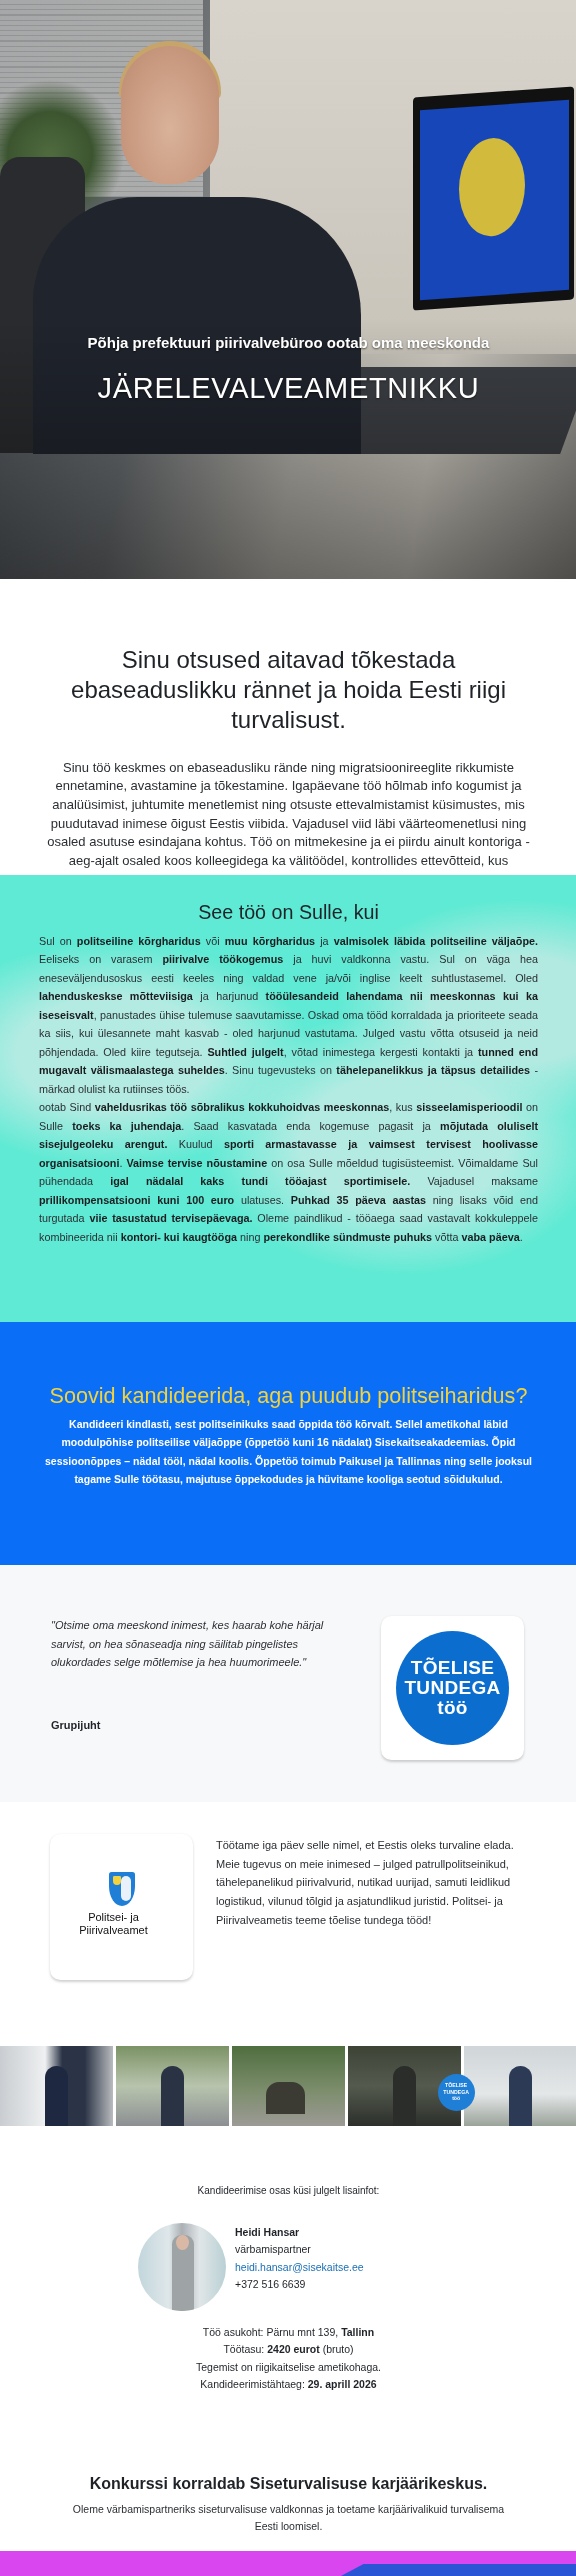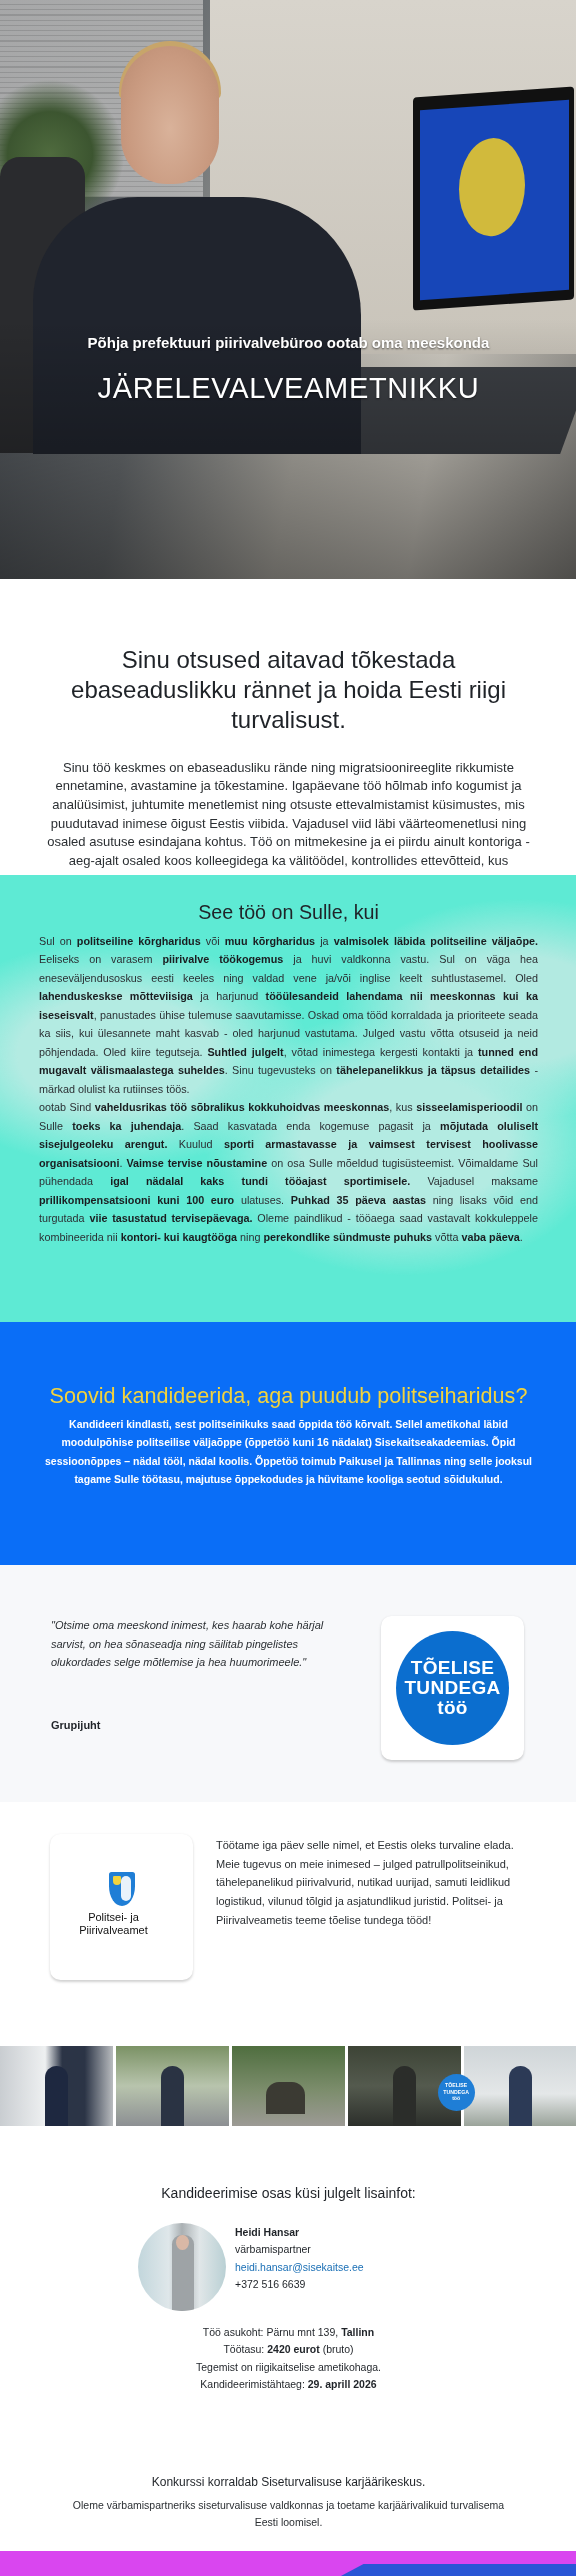--- a/index.html
+++ b/index.html
@@ -65,31 +65,31 @@
     .ph2::after { background:#2a3343; }
     .ph3 { background: linear-gradient(180deg,#4f6e3f 0%,#7c8d6c 55%,#9c9a95 100%); }
     .ph3::after { background:#3b3a33; top:45%; height:40%; width:35%; left:30%; }
     .ph4 { background: linear-gradient(180deg,#3d4436 0%,#545a4e 50%,#2c2f2b 100%); }
     .ph4::after { background:#2b2d2a; }
     .ph5 { background: linear-gradient(180deg,#cfd5d8 0%,#e4e7e8 60%,#9aa39a 100%); }
     .ph5::after { background:#2c3a56; }
     .mini-badge { position:absolute; left:-26px; top:27.5px; width:37px; height:37px; border-radius:50%; background:#1f7ed6; color:#fff; font-size:5.2px; font-weight:bold; text-align:center; display:flex; flex-direction:column; justify-content:center; line-height:6.6px; z-index:2; }
 
     .contact { height:287px; text-align:center; position:relative; padding-top:59px; }
-    .contact h3 { font-size:14px; font-weight:normal; color:#1f2328; }
+    .contact h3 { font-size:10px; font-weight:normal; color:#1f2328; }
     .person { position:absolute; left:138px; top:97px; width:88px; height:88px; border-radius:50%; background: linear-gradient(90deg,#c2d6dc 0%,#dfe7ea 35%,#aab0b3 50%,#e0e6e8 70%,#b9d0d4 100%); overflow:hidden; }
     .person .fig { position:absolute; left:34px; top:11.8px; width:22px; height:77px; background:#9ea3a6; border-radius:9.2px 9.2px 0 0; }
     .person .face { position:absolute; left:38px; top:11.8px; width:13px; height:15.7px; background:#d9b8a6; border-radius:50%; }
     .contact .info { position:absolute; left:235px; top:98px; text-align:left; font-size:10.5px; line-height:17.4px; color:#1f2328; }
     .contact .info .nm { font-weight:bold; }
     .contact .info a { color:#1a6fb5; text-decoration:none; }
     .contact .facts { position:absolute; left:0; right:0; top:198px; font-size:10.5px; line-height:17.4px; color:#1f2328; }
 
     .footer-text { height:138px; text-align:center; padding-top:62px; }
-    .footer-text h4 { font-size:12px; font-weight:normal; margin-bottom:7.9px; color:#1f2328; }
+    .footer-text h4 { font-size:16px; font-weight:bold; margin-bottom:7.9px; color:#1f2328; }
     .footer-text p { font-size:10.5px; line-height:17.4px; color:#2b2f33; max-width:472px; margin:0 auto; }
 
     .banner { position:relative; height:151px; background:#d946ef; overflow:hidden; }
     .banner .tri { position:absolute; right:0; top:13px; width:577px; height:138px; background:#2a56d6; clip-path: polygon(63% 0, 100% 0, 100% 100%, 18% 100%); }
     .banner .map { position:absolute; left:13px; top:39px; width:26px; height:22px; background:#2a56d6; border-radius: 40% 30% 45% 35%; }
     .banner .org { position:absolute; left:52px; top:43px; font-size:6.6px; line-height:8.5px; color:#333; }
     .banner .slogan { position:absolute; left:93px; top:68px; font-size:15px; font-weight:bold; color:#111; }
     .banner .url { position:absolute; left:54px; top:87px; font-size:11px; color:#111; }
     .banner .people { position:absolute; left:324px; top:39px; width:210px; height:111px; }
     .banner .pp { position:absolute; bottom:0; border-radius: 19.7px 19.7px 0 0; }

